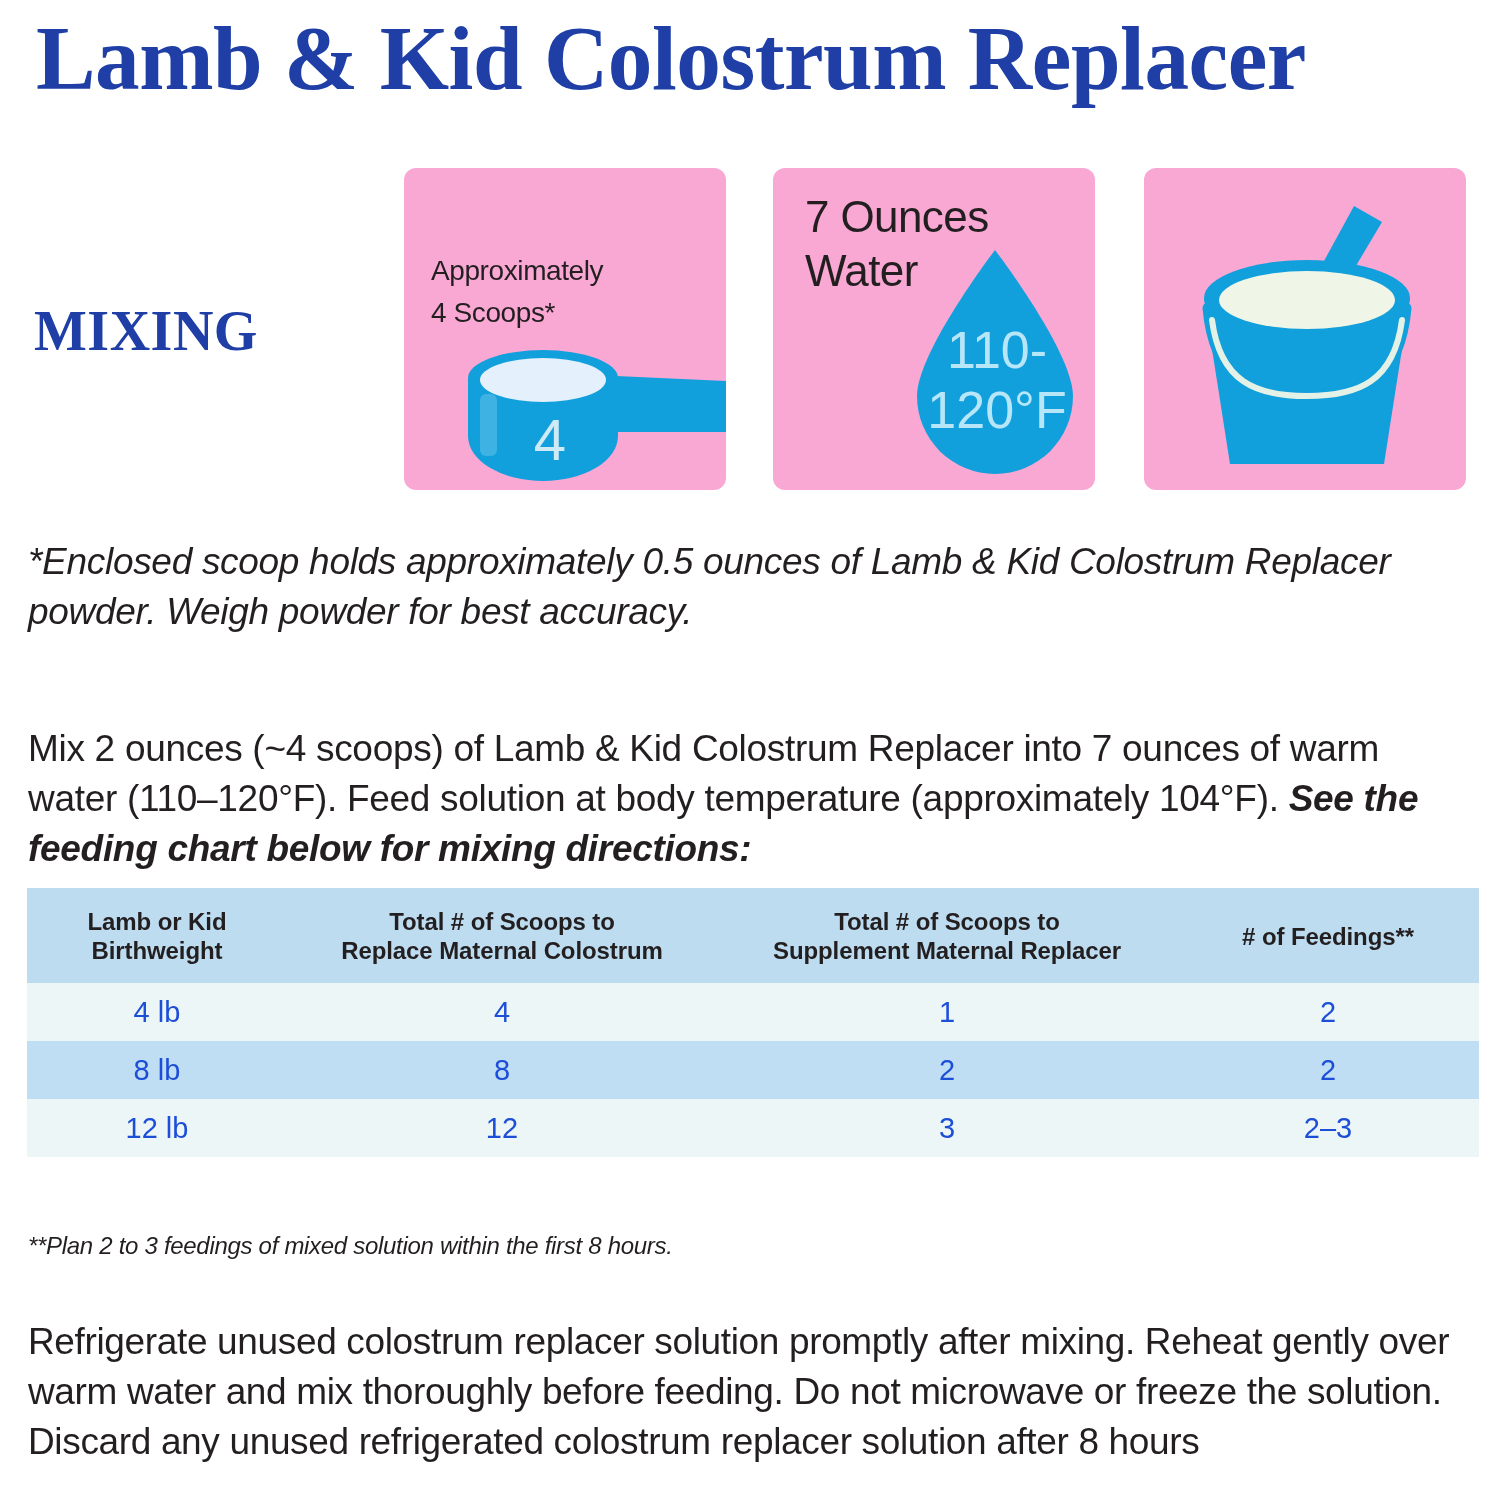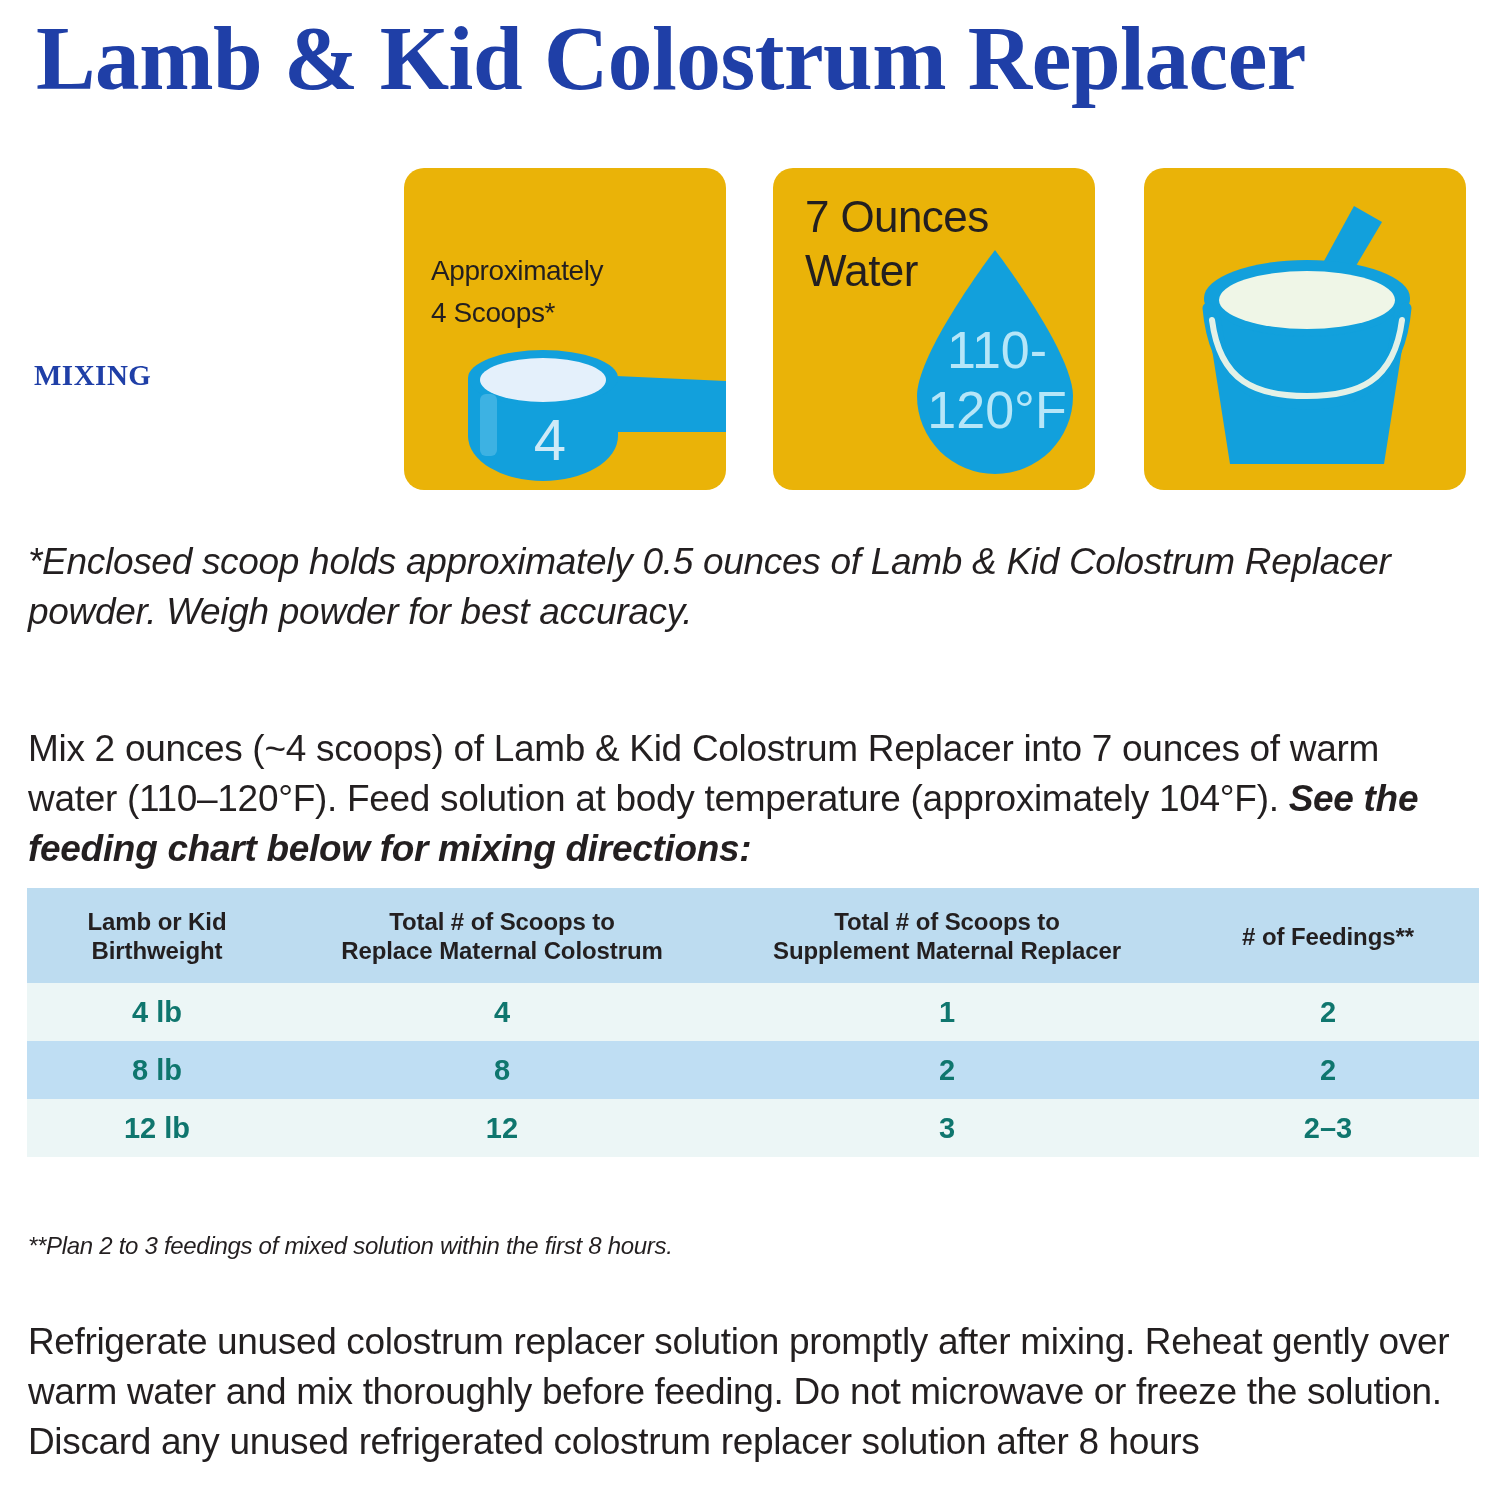--- a/index.html
+++ b/index.html
@@ -34,42 +34,41 @@
   }
 
   
   .mixing-label {
     position: absolute;
     left: 34px;
     top: 305px;
     width: 340px;
     font-family: "Liberation Serif", serif;
     font-weight: 700;
-    font-size: 29px;
+    font-size: 56px;
     line-height: 53px;
     color: #1f3fa7;
     letter-spacing: 0.5px;
-    margin-top: 44px;
   }
 
   
   .cards {
     position: absolute;
     left: 404px;
     top: 168px;
     width: 1070px;
     height: 322px;
   }
   .card {
     position: absolute;
     top: 0;
     width: 322px;
     height: 322px;
-    background: #eab308;
-    border-radius: 20px;
+    background: #f9a8d4;
+    border-radius: 12px;
     overflow: hidden;
   }
   .card-scoop  { left: 0px; }
   .card-water  { left: 369px; }
   .card-bucket { left: 740px; }
 
   .card-text {
     position: absolute;
     font-family: "Liberation Sans", sans-serif;
     font-weight: 400;
@@ -153,24 +152,24 @@
     font-weight: 700;
     font-size: 24px;
     line-height: 29px;
     color: #231f20;
     padding: 19px 4px 18px 4px;
     text-align: center;
     vertical-align: middle;
     letter-spacing: -0.1px;
   }
   .feed-table td {
-    font-weight: 700;
+    font-weight: 400;
     font-size: 29px;
     line-height: 34px;
-    color: #0f766e;
+    color: #1d4ed8;
     text-align: center;
     vertical-align: middle;
     height: 58px;
     padding: 0;
   }
   .feed-table tbody tr.odd td  { background: #ecf6f6; }
   .feed-table tbody tr.even td { background: #bfdef3; }
 
   .col-1 { width: 260px; }
   .col-2 { width: 430px; }

